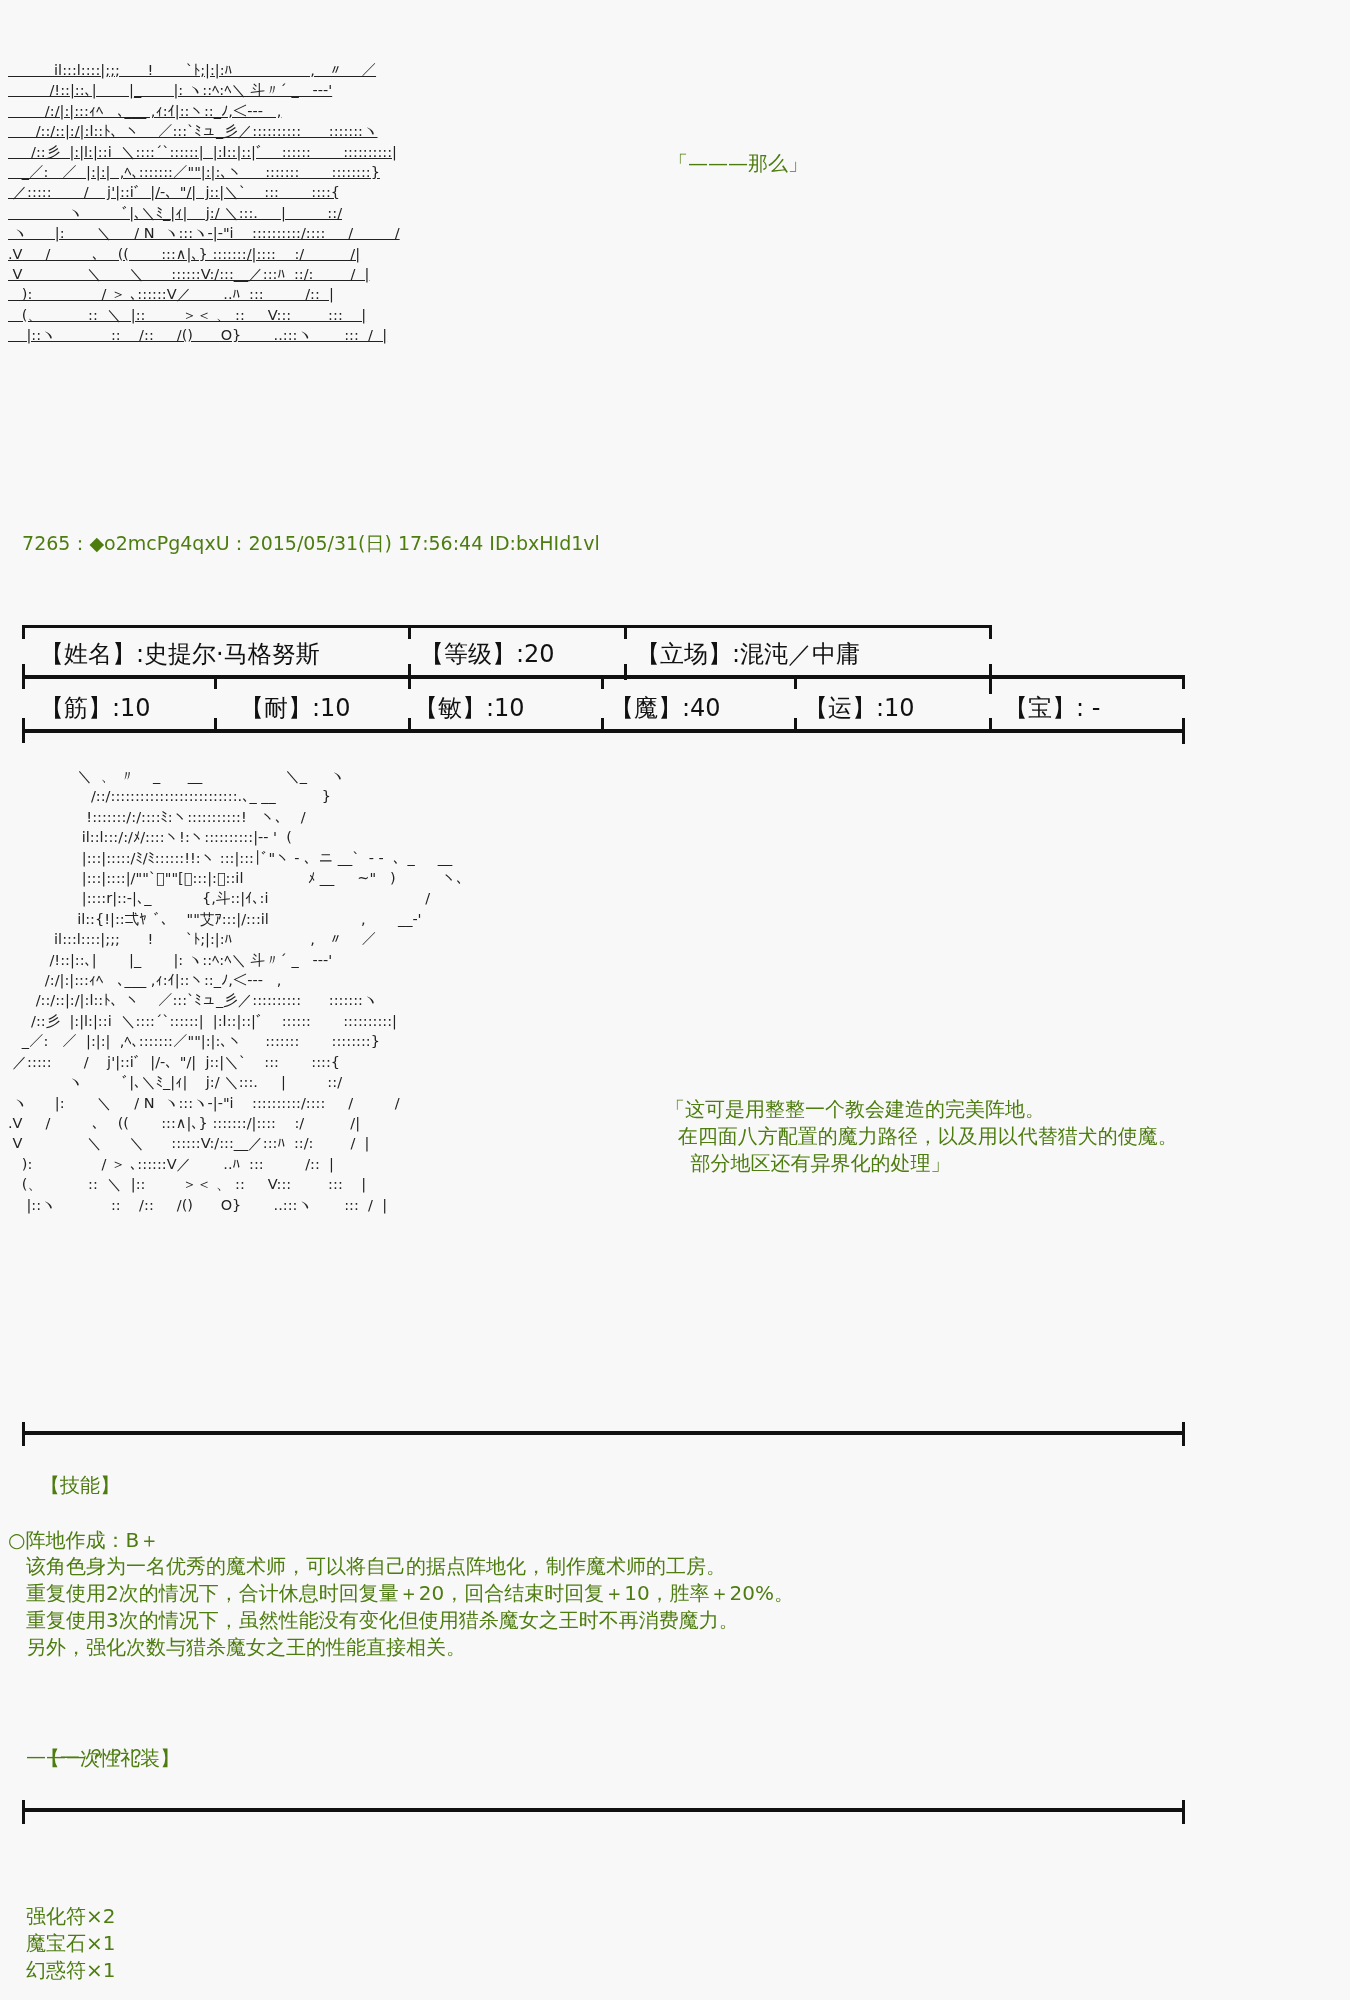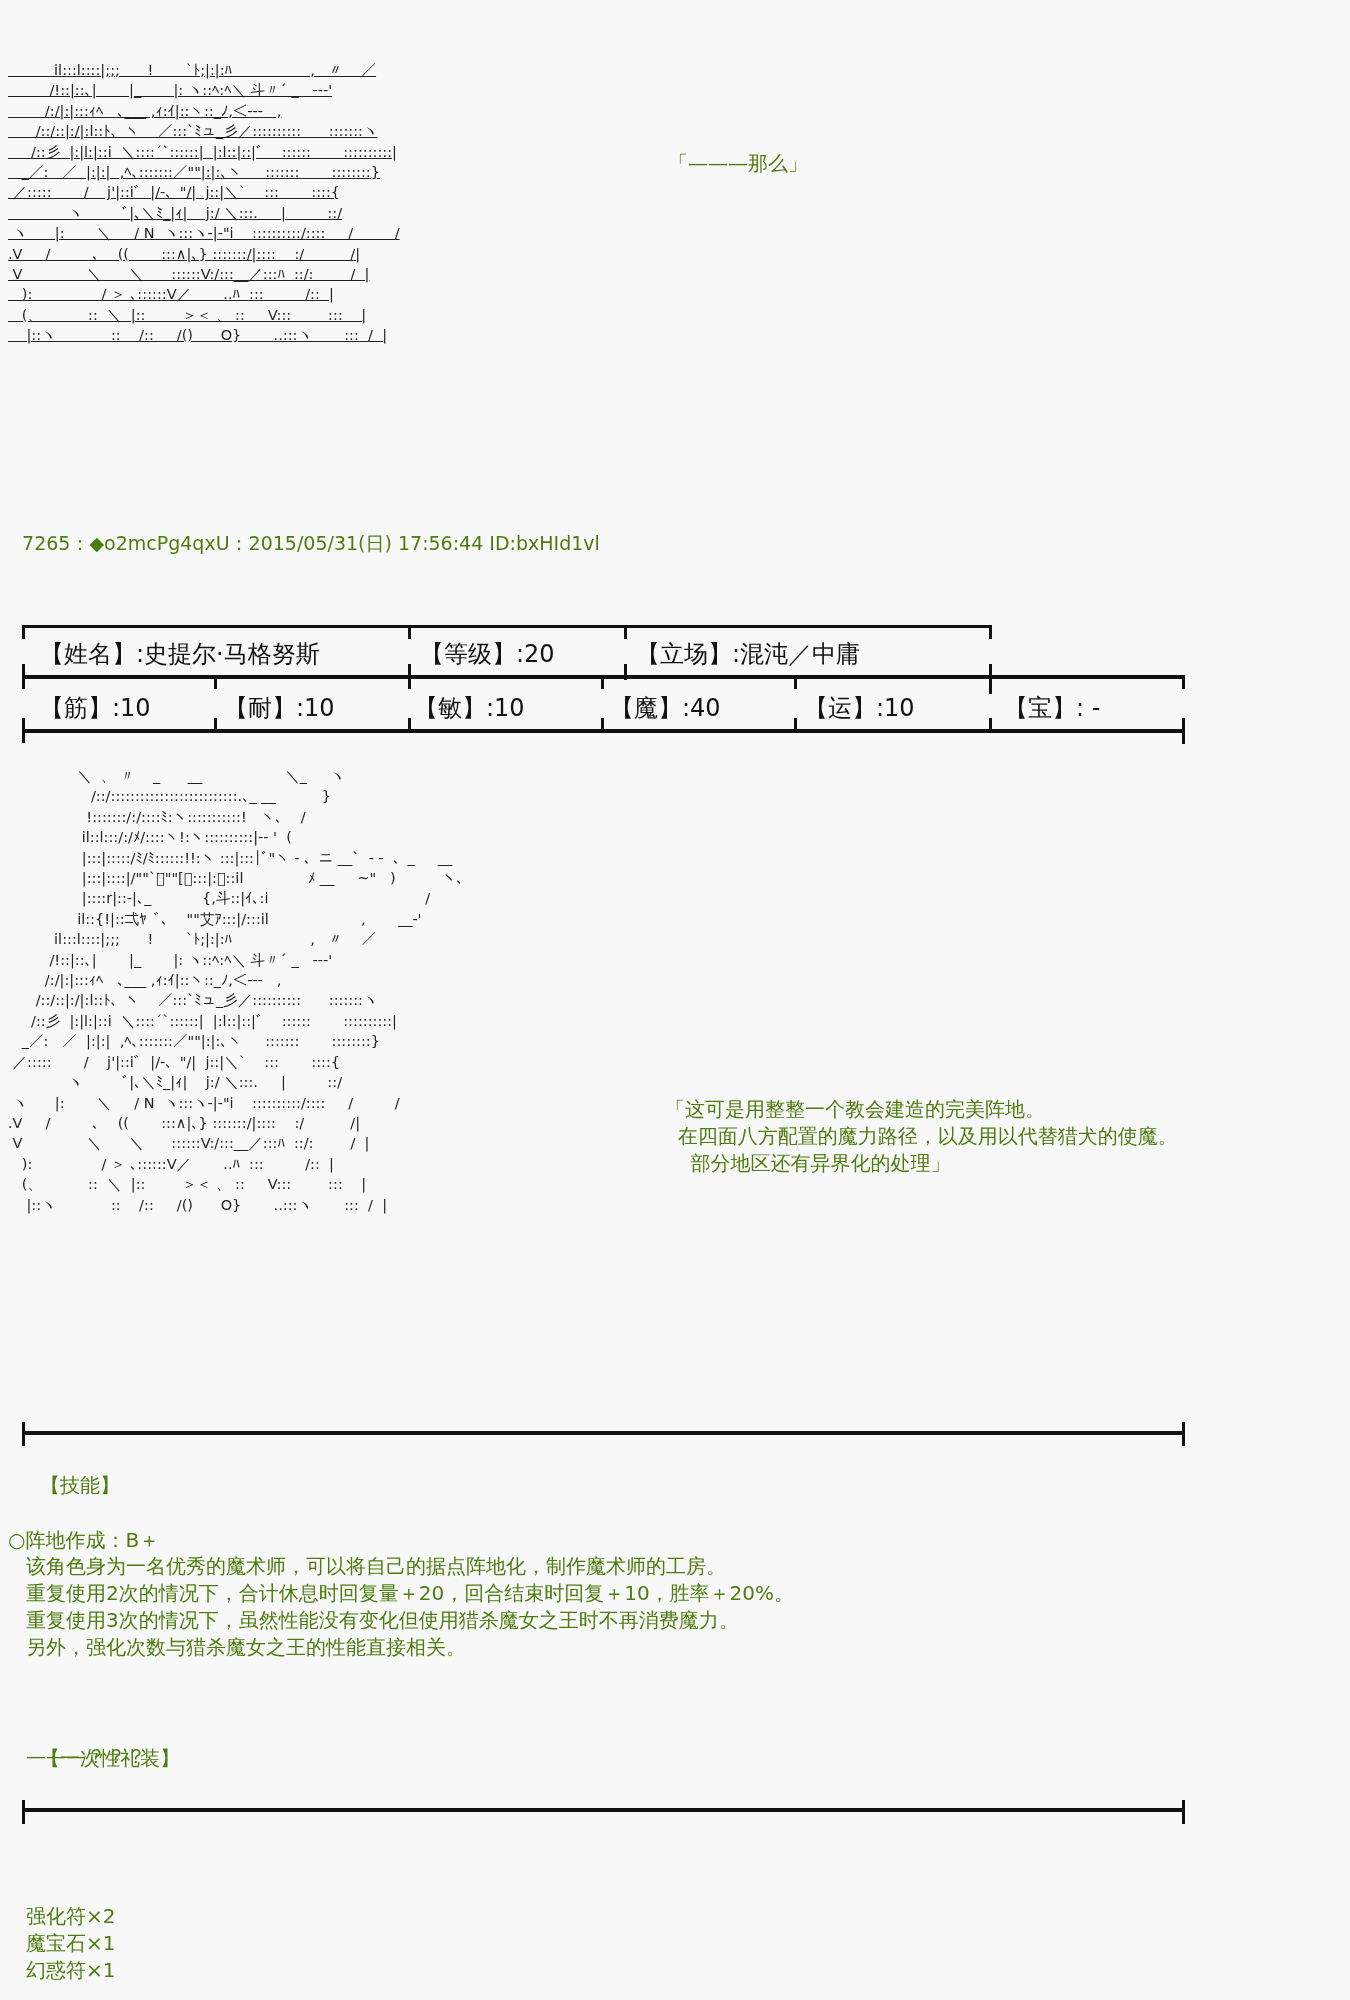--- a/index.html
+++ b/index.html
@@ -58,21 +58,21 @@
   <div class="vtick" style="left:989px; top:664px; height:30px;"></div>
   <div class="hline" style="left:22px; top:675px; width:1163px;"></div>
   <div class="vtick" style="left:22px; top:675px; height:14px;"></div>
   <div class="vtick" style="left:214px; top:675px; height:14px;"></div>
   <div class="vtick" style="left:408px; top:675px; height:14px;"></div>
   <div class="vtick" style="left:601px; top:675px; height:14px;"></div>
   <div class="vtick" style="left:794px; top:675px; height:14px;"></div>
   <div class="vtick" style="left:1182px; top:675px; height:14px;"></div>
 
   <div class="cell" style="left:40px; top:695px;"><span>【筋】</span><span>:10</span></div>
-  <div class="cell" style="left:224px; top:695px;"><span>【耐】</span><span>:10</span></div>
+  <div class="cell" style="left:240px; top:695px;"><span>【耐】</span><span>:10</span></div>
   <div class="cell" style="left:414px; top:695px;"><span>【敏】</span><span>:10</span></div>
   <div class="cell" style="left:610px; top:695px;"><span>【魔】</span><span>:40</span></div>
   <div class="cell" style="left:804px; top:695px;"><span>【运】</span><span>:10</span></div>
   <div class="cell" style="left:1004px; top:695px;"><span>【宝】</span><span>: -</span></div>
 
   <div class="vtick" style="left:22px; top:718px; height:12px;"></div>
   <div class="vtick" style="left:214px; top:718px; height:12px;"></div>
   <div class="vtick" style="left:408px; top:718px; height:12px;"></div>
   <div class="vtick" style="left:601px; top:718px; height:12px;"></div>
   <div class="vtick" style="left:794px; top:718px; height:12px;"></div>

